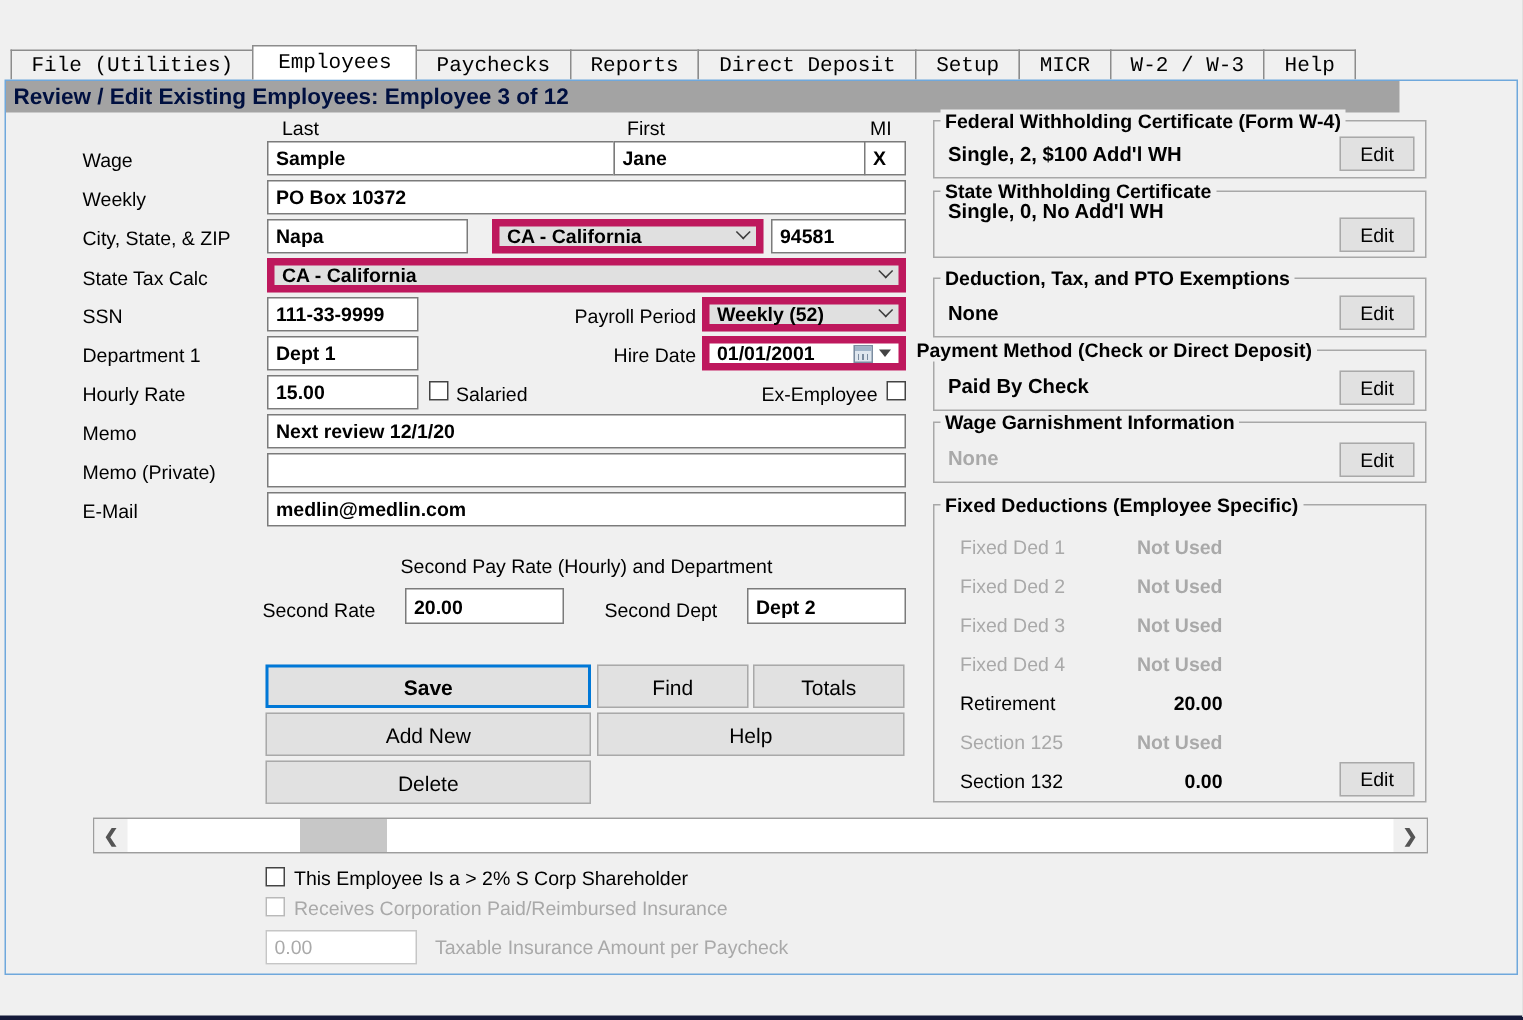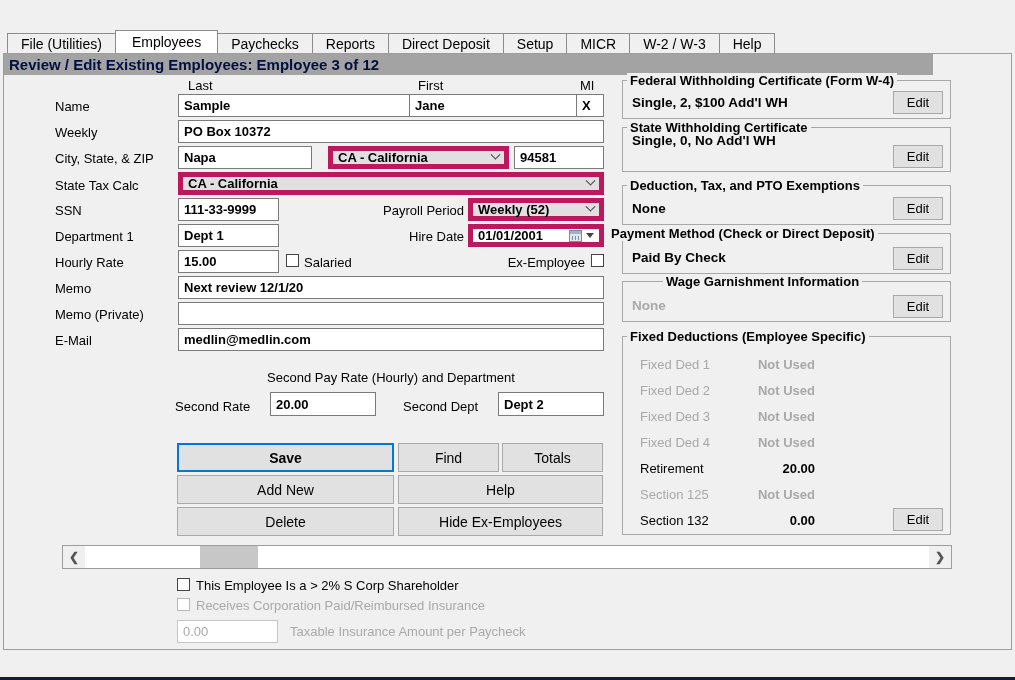--- a/index.html
+++ b/index.html
@@ -13,21 +13,21 @@
   .app-icon::after { content:""; position:absolute; left:7px; top:3px; width:2px; height:11px; background:#0b5c2c; }
   .app-icon::before { content:""; position:absolute; left:3px; top:2px; width:10px; height:4px; background:#8ef0ae; border-radius:50%; }
   .title-text { font-size:12.5px; }
   .win-controls { margin-left:auto; display:flex; height:30px; }
   .win-btn { width:45px; height:30px; display:flex; align-items:center; justify-content:center; font-size:13px; color:#fff; }
   .min-glyph { display:block; width:11px; height:1px; background:#fff; }
   .max-glyph { display:block; width:9px; height:9px; border:1px solid #fff; }
 
   
   .tabbar { position:absolute; left:0; top:30px; width:1015px; height:23px; background:#f0f0f0; display:flex; align-items:flex-end; padding-left:8px; }
-  .tab { height:20px; display:flex; align-items:center; padding:0 13px; border:1px solid #8c8c8c; border-bottom:none; background:#f0f0f0; font-size:14px; margin-left:-1px; white-space:nowrap; }
+  .tab { height:20px; display:flex; align-items:center; padding:0 13px; border:1px solid #8c8c8c; border-bottom:none; background:#f0f0f0; font-size:14px; margin-left:-1px; white-space:nowrap;font-family:Liberation Mono, monospace; }
   .tab.active { height:23px; background:#fff; position:relative; z-index:2; padding:0 16px; }
 
   
   .content-bg { position:absolute; left:3px; top:53px; width:1009px; height:597px; background:#f0f0f0; border:1px solid #6fa8dc; }
   .header-strip { position:absolute; left:4px; top:54px; width:929px; height:21px; background:#a3a3a3; display:flex; align-items:center; padding-left:5px; font-weight:bold; font-size:15px; color:#001040; }
 
   .lbl { position:absolute; font-size:13px; color:#000; white-space:nowrap; }
   .lbl-r { text-align:right; }
   .dis { color:#a9a9a9 !important; }
   .inp { position:absolute; border:1px solid #7b7b7b; background:#fff; font-family:"Liberation Sans", sans-serif; font-weight:bold; font-size:13px; padding:1px 5px; color:#000; }
@@ -77,21 +77,21 @@
     <div class="tab">Help</div>
   </div>
 
   <div class="content-bg"></div>
   <div class="header-strip">Review / Edit Existing Employees: Employee 3 of 12</div>
 
   <span class="lbl" style="left:188px; top:78px;">Last</span>
   <span class="lbl" style="left:418px; top:78px;">First</span>
   <span class="lbl" style="left:580px; top:78px;">MI</span>
 
-  <span class="lbl" style="left:55px; top:99px;">Name</span>
+  <span class="lbl" style="left:55px; top:99px;">Wage</span>
   <input class="inp" style="left: 178px; top: 94px; width: 232px; height: 23px;" value="Sample">
   <input class="inp" style="left: 409px; top: 94px; width: 168px; height: 23px;" value="Jane">
   <input class="inp" style="left: 576px; top: 94px; width: 28px; height: 23px;" value="X">
 
   <span class="lbl" style="left:55px; top:125px;">Weekly</span>
   <input class="inp" style="left: 178px; top: 120px; width: 426px; height: 23px;" value="PO Box 10372">
 
   <span class="lbl" style="left:55px; top:151px;">City, State, &amp; ZIP</span>
   <input class="inp" style="left: 178px; top: 146px; width: 134px; height: 23px;" value="Napa">
   <div class="combo" style="left:328px; top:146px; width:181px; height:23px;">
@@ -144,21 +144,20 @@
   <input class="inp" style="left: 270px; top: 392px; width: 106px; height: 24px;" value="20.00">
   <span class="lbl" style="left:403px; top:399px;">Second Dept</span>
   <input class="inp" style="left: 498px; top: 392px; width: 106px; height: 24px;" value="Dept 2">
 
   <div class="btn btn-save" style="left:177px; top:443px; width:217px; height:29px;">Save</div>
   <div class="btn" style="left:398px; top:443px; width:101px; height:29px;">Find</div>
   <div class="btn" style="left:502px; top:443px; width:101px; height:29px;">Totals</div>
   <div class="btn" style="left:177px; top:475px; width:217px; height:29px;">Add New</div>
   <div class="btn" style="left:398px; top:475px; width:205px; height:29px;">Help</div>
   <div class="btn" style="left:177px; top:507px; width:217px; height:29px;">Delete</div>
-  <div class="btn" style="left:398px; top:507px; width:205px; height:29px;">Hide Ex-Employees</div>
 
   <div class="gbox" style="left:622px; top:80px; width:329px; height:39px;"></div>
   <span class="legend" style="left:627px; top:73px;">Federal Withholding Certificate (Form W-4)</span>
   <span class="gval" style="left:632px; top:95px;">Single, 2, $100 Add'l WH</span>
   <div class="editbtn" style="left:893px; top:91px;">Edit</div>
 
   <div class="gbox" style="left:622px; top:127px; width:329px; height:45px;"></div>
   <span class="legend" style="left:627px; top:120px;">State Withholding Certificate</span>
   <span class="gval" style="left:632px; top:133px;">Single, 0, No Add'l WH</span>
   <div class="editbtn" style="left:893px; top:145px;">Edit</div>
@@ -167,21 +166,21 @@
   <span class="legend" style="left:627px; top:178px;">Deduction, Tax, and PTO Exemptions</span>
   <span class="gval" style="left:632px; top:201px;">None</span>
   <div class="editbtn" style="left:893px; top:197px;">Edit</div>
 
   <div class="gbox" style="left:622px; top:233px; width:329px; height:41px;"></div>
   <span class="legend" style="left:608px; top:226px;">Payment Method (Check or Direct Deposit)</span>
   <span class="gval" style="left:632px; top:250px;">Paid By Check</span>
   <div class="editbtn" style="left:893px; top:247px;">Edit</div>
 
   <div class="gbox" style="left:622px; top:281px; width:329px; height:41px;"></div>
-  <span class="legend" style="left:627px; top:274px;margin-left:36px;">Wage Garnishment Information</span>
+  <span class="legend" style="left:627px; top:274px;">Wage Garnishment Information</span>
   <span class="gval dis" style="left:632px; top:298px;">None</span>
   <div class="editbtn" style="left:893px; top:295px;">Edit</div>
 
   <div class="gbox" style="left:622px; top:336px; width:329px; height:199px;"></div>
   <span class="legend" style="left:627px; top:329px;">Fixed Deductions (Employee Specific)</span>
 
   <span class="lbl dis" style="left:640px; top:357px;">Fixed Ded 1</span>
   <span class="lbl dis lbl-r" style="left:700px; top:357px; width:115px; font-weight:bold;">Not Used</span>
   <span class="lbl dis" style="left:640px; top:383px;">Fixed Ded 2</span>
   <span class="lbl dis lbl-r" style="left:700px; top:383px; width:115px; font-weight:bold;">Not Used</span>

